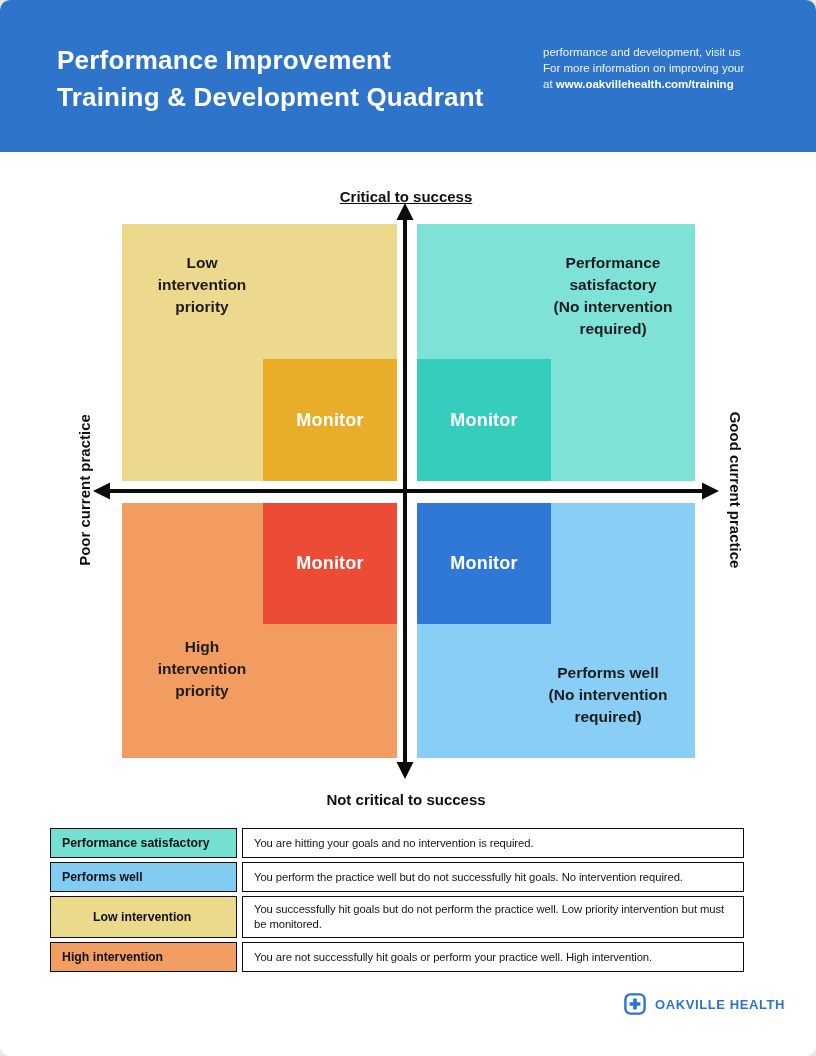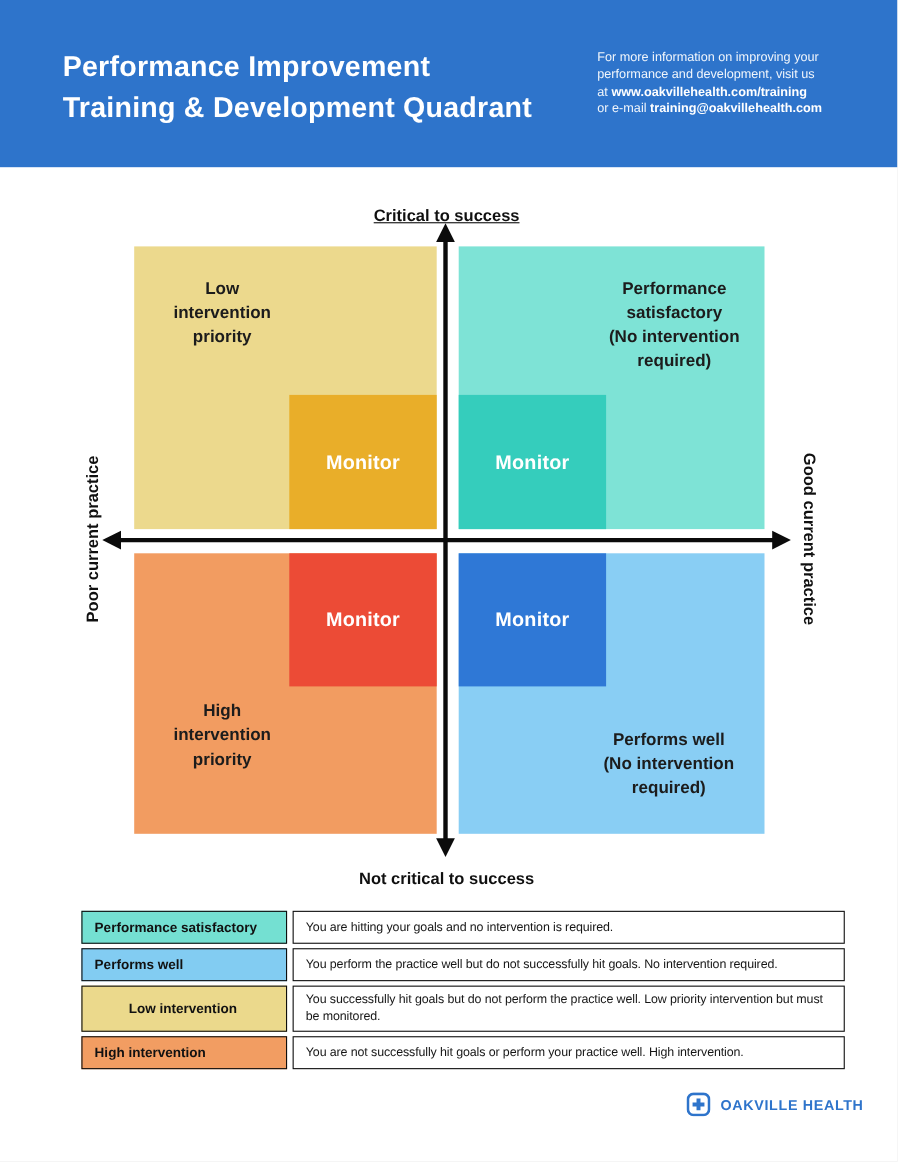--- a/index.html
+++ b/index.html
@@ -1,20 +1,20 @@
 <!DOCTYPE html>
 <html><head>
 <meta charset="utf-8">
 <style>
   * { margin: 0; padding: 0; box-sizing: border-box; }
   body { background: #e8e8e8; font-family: "Liberation Sans", sans-serif; }
   .page {
     position: relative; width: 816px; height: 1056px;
     background: #ffffff; overflow: hidden; margin: 0 auto;
-    font-family: "Liberation Sans", sans-serif; color: #1b1b1b;
+    font-family: "Liberation Sans", sans-serif; color: #1b1b1b; border-radius: 10px;
   }
 
   
   .header { position: absolute; left: 0; top: 0; width: 816px; height: 152px; }
   .title { position: absolute; left: 57px; top: 42px; font-size: 26px; font-weight: bold; color: #ffffff; line-height: 37px; letter-spacing: 0.2px; }
   .header-info { position: absolute; left: 543px; top: 45px; width: 240px; font-size: 11.5px; line-height: 15.8px; color: rgba(255,255,255,0.93); font-weight: normal; }
   .header-info a { color: #ffffff; text-decoration: none; font-weight: bold; }
 
   
   .axes-svg { position: absolute; left: 0; top: 160px; pointer-events: none; }
@@ -37,44 +37,43 @@
   .label-br { left: 518px; top: 662px; width: 180px; }
 
   .monitor { position: absolute; display: flex; align-items: center; justify-content: center; }
   .mon-tl { left: 263px; top: 359px; width: 134px; height: 122px; }
   .mon-tr { left: 417px; top: 359px; width: 134px; height: 122px; }
   .mon-bl { left: 263px; top: 503px; width: 134px; height: 121px; }
   .mon-br { left: 417px; top: 503px; width: 134px; height: 121px; }
   .monitor-text { font-size: 18px; font-weight: bold; color: #ffffff; letter-spacing: 0.2px; }
 
   
-  .legend-table { position: absolute; left: 74px; top: 828px; width: 694px; display: flex; flex-direction: column; gap: 4px; }
+  .legend-table { position: absolute; left: 50px; top: 828px; width: 694px; display: flex; flex-direction: column; gap: 4px; }
   .legend-row { display: flex; gap: 5px; }
   .legend-label { width: 187px; min-height: 30px; border: 1.7px solid #0e0e0e; display: flex; align-items: center; padding: 5px 11px; font-size: 12.3px; font-weight: bold; color: #111; }
   .legend-desc { flex: 1; min-height: 30px; border: 1.7px solid #0e0e0e; display: flex; align-items: center; padding: 5px 11px; font-size: 11.3px; line-height: 15px; color: #161616; background: #ffffff; letter-spacing: -0.1px; }
 
   
   .footer-brand { position: absolute; left: 624px; top: 993px; display: flex; align-items: center; gap: 9px; }
   .brand-name { font-size: 13px; font-weight: bold; letter-spacing: 0.6px; color: #2e74cb; }
 </style>
 </head>
 <body>
 
 <div class="page">
 
   <header class="header" style="background-color: rgb(46, 116, 203);">
     <h1 class="title">
       <div>Performance Improvement</div>
       <div>Training &amp; Development Quadrant</div>
     </h1>
     <div class="header-info">
+      <div>performance and development, visit us</div>
       <div>For more information on improving your</div>
-      <div>performance and development, visit us</div>
       <div><span>at </span><a>www.oakvillehealth.com/training</a></div>
-      <div><span>or e-mail </span><a>training@oakvillehealth.com</a></div>
     </div>
   </header>
 
   <section>
 
     <div class="axis-label axis-top">Critical to success</div>
     <div class="axis-label axis-bottom">Not critical to success</div>
     <div class="axis-label axis-left">Poor current practice</div>
     <div class="axis-label axis-right">Good current practice</div>
 

